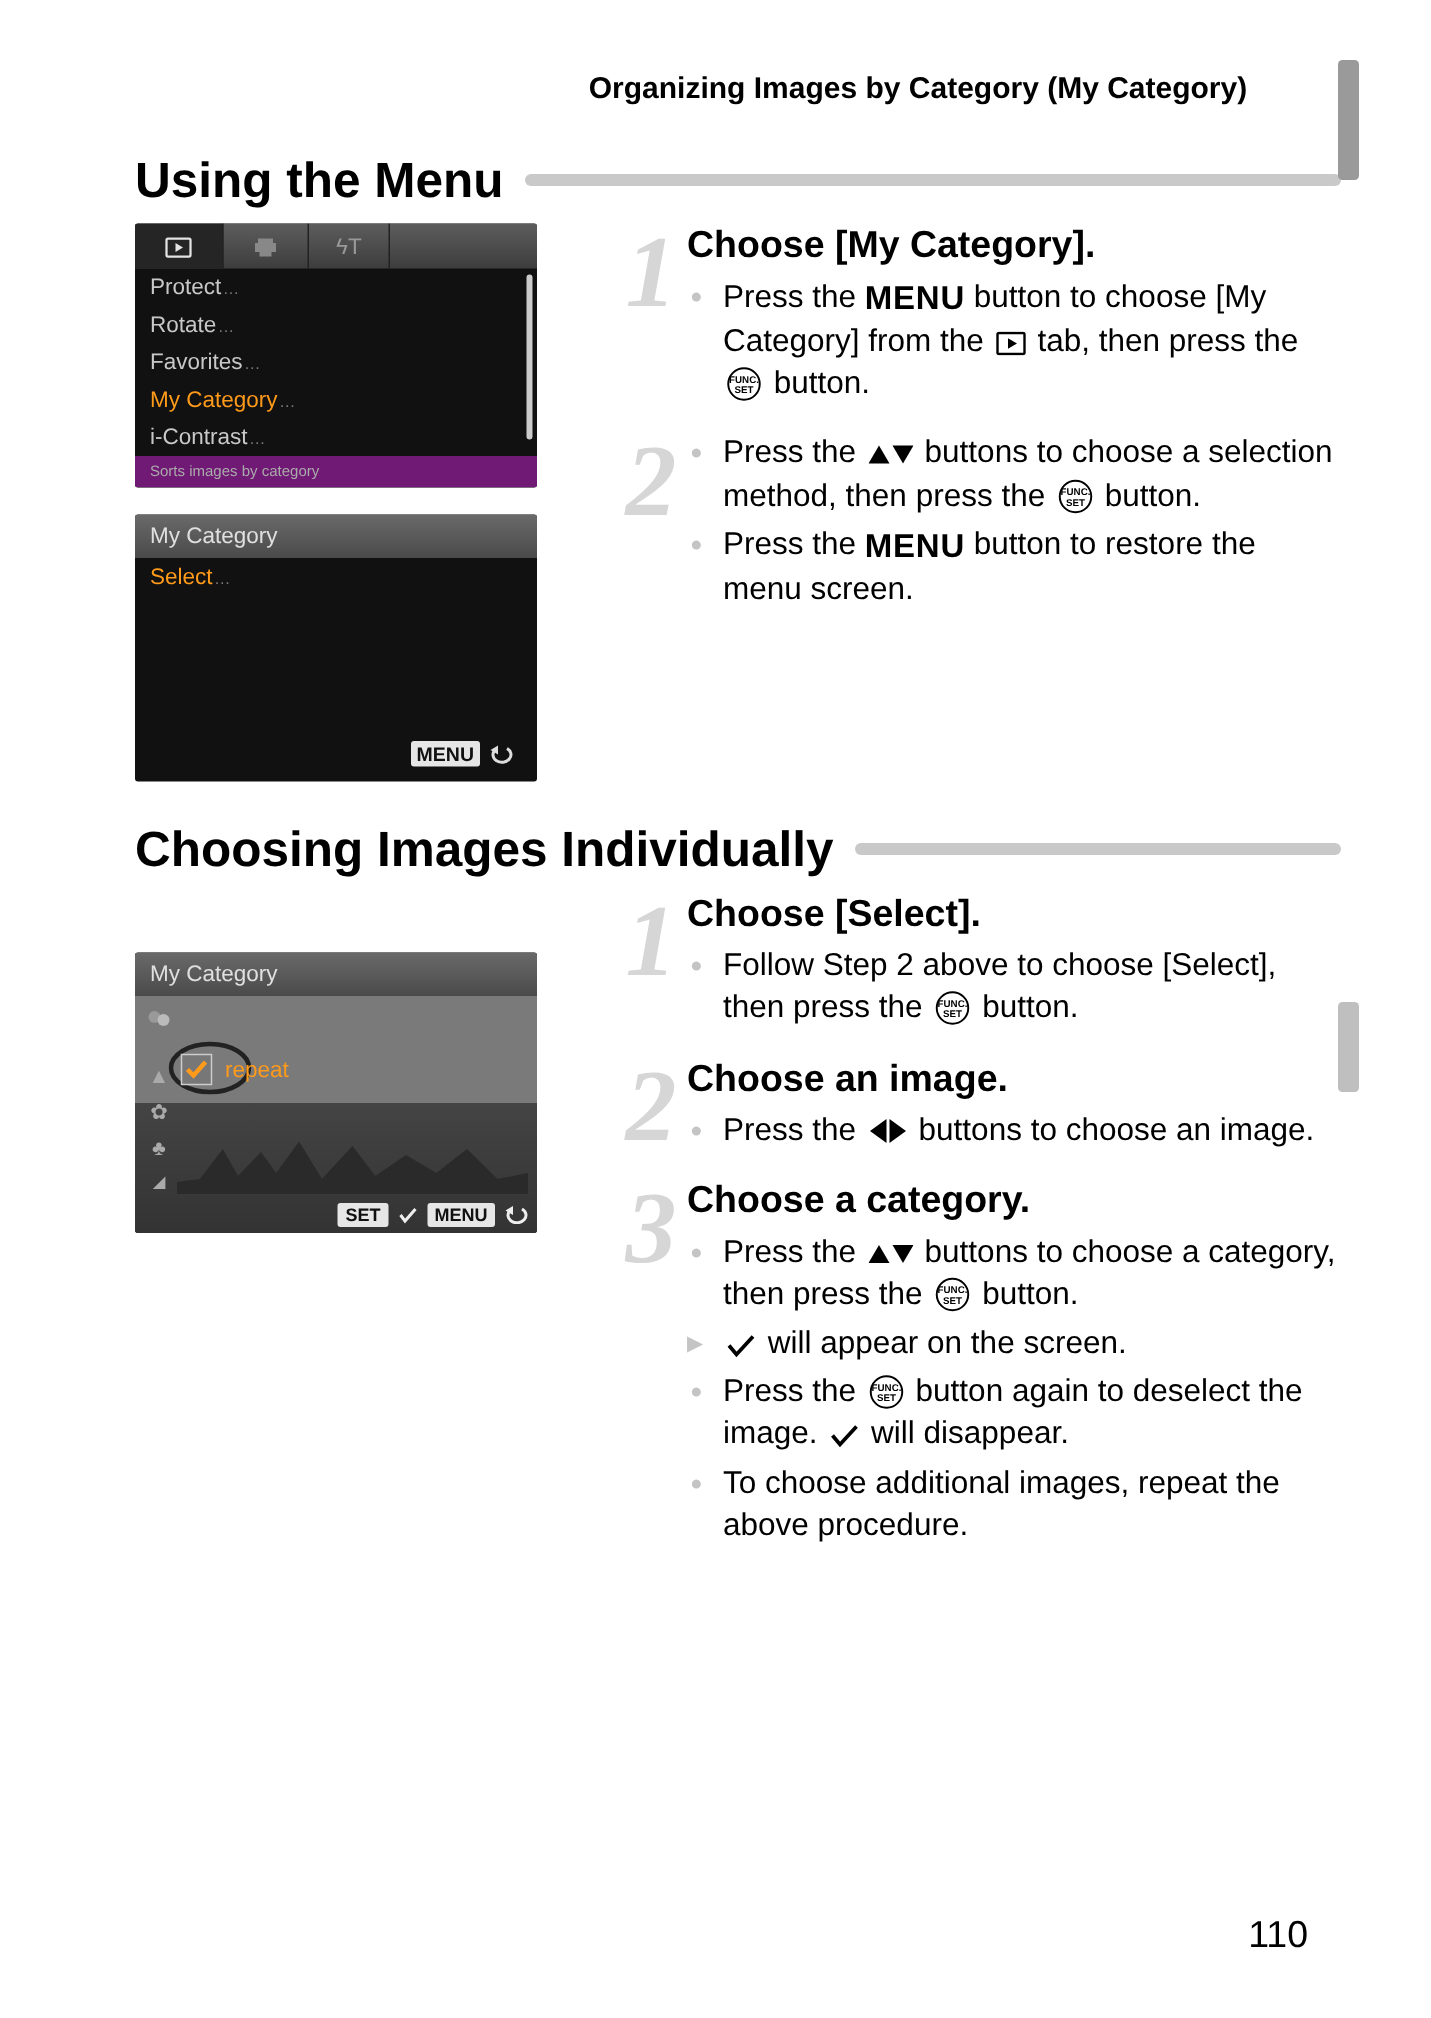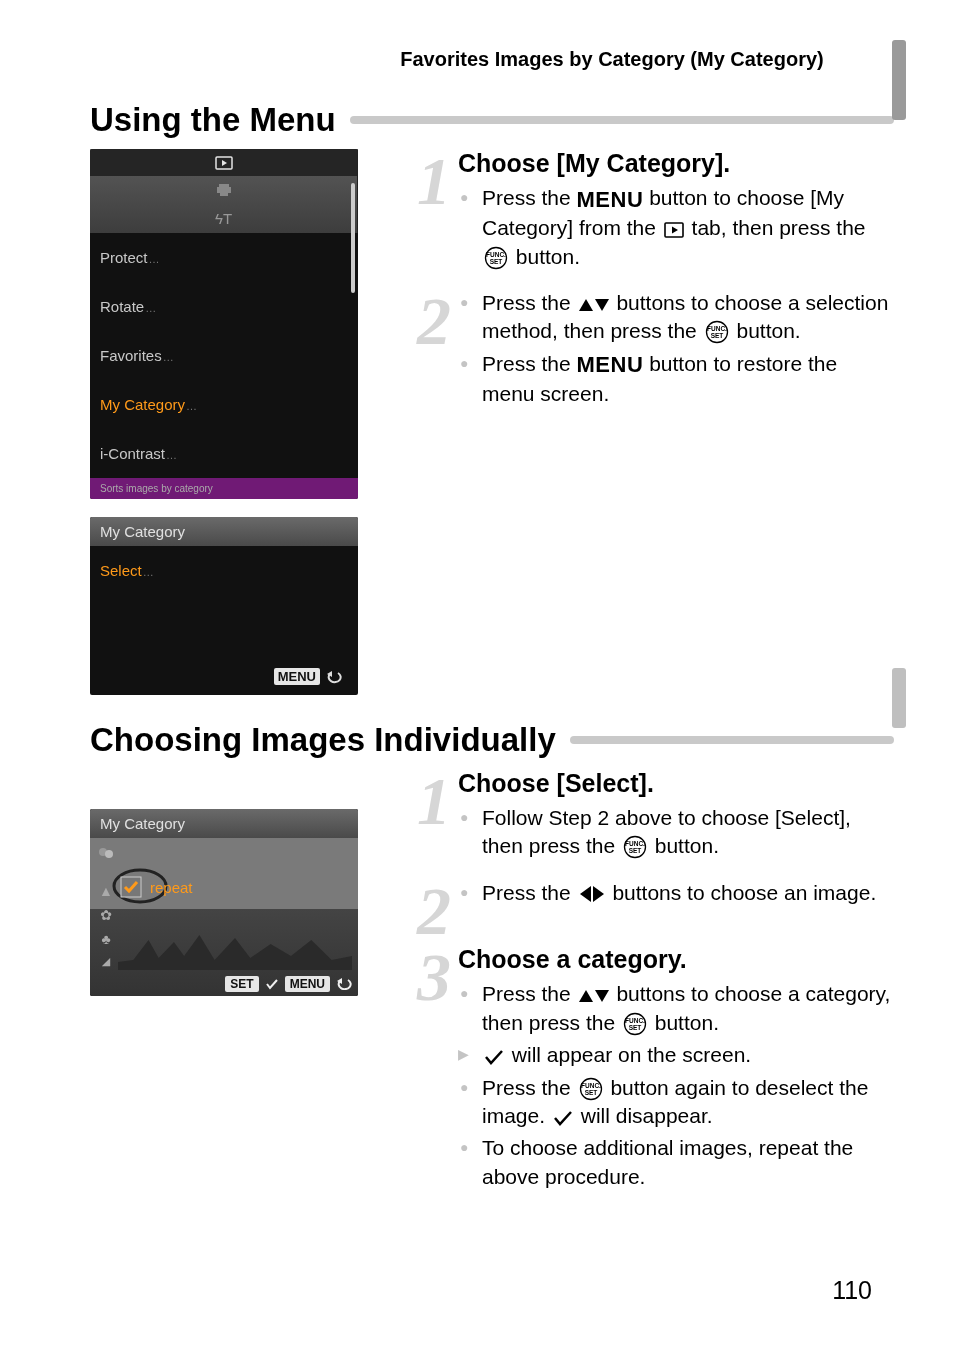--- a/index.html
+++ b/index.html
@@ -72,38 +72,37 @@
     color: #c8c8c8;
     font-size: 15px;
     border-radius: 2px;
     overflow: hidden;
     margin-bottom: 18px;
     position: relative;
   }
   .cam-tabs {
     display: flex;
     background: linear-gradient(#5d5d5d, #3d3d3d);
-    flex-direction: column;
   }
   .cam-tabs .tab {
     flex: 0 0 auto;
     padding: 7px 18px 6px 18px;
     border-right: 1px solid #222;
     color: #666;
     font-size: 14px;
     display: flex;
     align-items: center;
     justify-content: center;
   }
   .cam-tabs .tab.active {
     background: #252525;
     color: #e4e4e4;
   }
   .cam-list .item {
-    padding: 16px 10px;
+    padding: 4px 10px;
     font-size: 15px;
   }
   .cam-list .item.highlight {
     color: #ff9a1a;
   }
   .dots { color: #777; font-size: 11px; letter-spacing: 0px; margin-left: 1px; }
   .cam-foot {
     background: #701a75;
     padding: 5px 10px;
     font-size: 10px;
@@ -255,21 +254,21 @@
     font-size: 25px;
   }
 </style>
 </head>
 <body>
 
 <div class="page">
   <div class="side-tab"></div>
   <div class="side-tab-lower"></div>
 
-  <div class="top-header">Favorites Images by Category (My Category)</div>
+  <div class="top-header">Organizing Images by Category (My Category)</div>
 
   <div class="sec-head">
     <h2>Using the Menu</h2>
     <div class="rule"></div>
   </div>
 
   <div class="row">
     <div class="left-col">
 
       <div class="cam">
@@ -416,20 +415,21 @@
                   <circle cx="12" cy="12" r="10.5" fill="none" stroke="#000" stroke-width="1.3"></circle>
                   <text x="12" y="11" text-anchor="middle" font-size="6.5" font-weight="bold" fill="#000">FUNC.</text>
                   <text x="12" y="18" text-anchor="middle" font-size="6.5" font-weight="bold" fill="#000">SET</text>
                 </svg> button.</li>
             </ul>
           </div>
         </div>
         <div class="step">
           <div class="stepnum">2</div>
           <div class="stepbody">
+            <h3>Choose an image.</h3>
             <ul>
               <li class="bullet-dot">Press the <svg class="gly" width="26" height="18">
                   <polygon points="12,1 12,17 1,9" fill="#000"></polygon>
                   <polygon points="14,1 14,17 25,9" fill="#000"></polygon>
                 </svg> buttons to choose an image.</li>
             </ul>
           </div>
         </div>
         <div class="step">
           <div class="stepnum">3</div>

